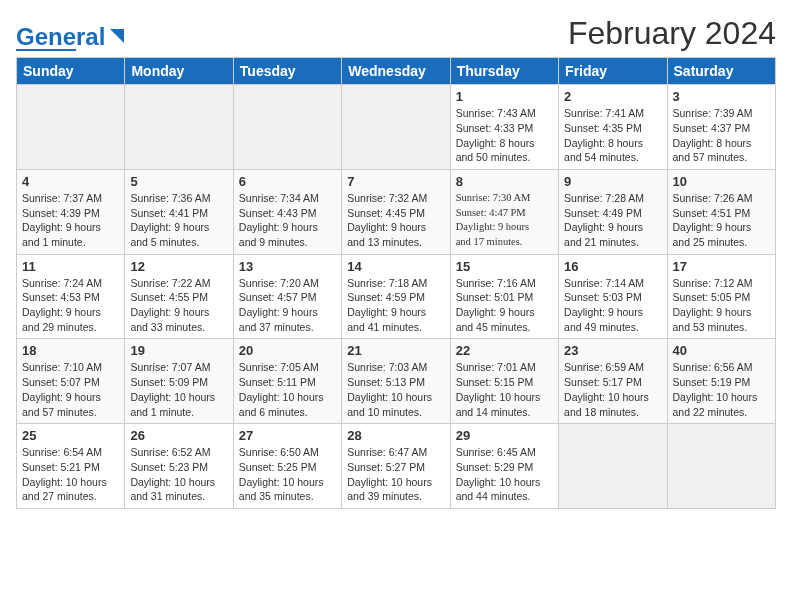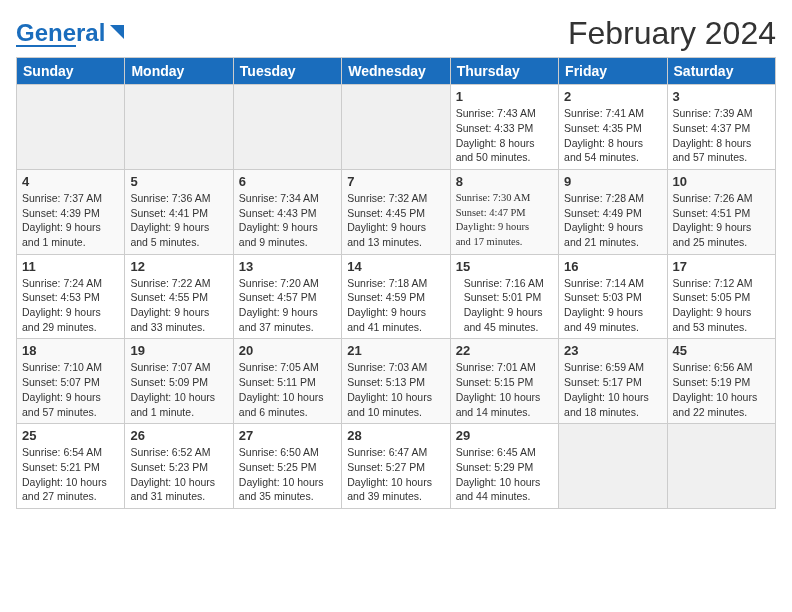--- a/index.html
+++ b/index.html
@@ -10,21 +10,21 @@
       min-height: 612px;
       overflow: hidden;
     }
     .page {
       width: 792px;
       padding: 16px 16px 8px 16px;
     }
     .header {
       display: flex;
       justify-content: space-between;
-      align-items: center;
+      align-items: flex-end;
       margin-bottom: 6px;
     }
     .title-block {
       text-align: right;
     }
     .title-block h1 {
       font-size: 32px;
       font-weight: normal;
       color: #333;
       line-height: 1.1;
@@ -238,21 +238,21 @@
           </td>
           <td>
             <span class="day-num">14</span>
             <div class="day-info" style="white-space: pre-line;">Sunrise: 7:18 AM
 Sunset: 4:59 PM
 Daylight: 9 hours
 and 41 minutes.</div>
           </td>
           <td>
             <span class="day-num">15</span>
-            <div class="day-info" style="white-space: pre-line; margin-left: 8px;">Sunrise: 7:16 AM
+            <div class="day-info" style="white-space: pre-line;">Sunrise: 7:16 AM
 Sunset: 5:01 PM
 Daylight: 9 hours
 and 45 minutes.</div>
           </td>
           <td>
             <span class="day-num">16</span>
             <div class="day-info" style="white-space: pre-line;">Sunrise: 7:14 AM
 Sunset: 5:03 PM
 Daylight: 9 hours
 and 49 minutes.</div>
@@ -302,21 +302,21 @@
 and 14 minutes.</div>
           </td>
           <td>
             <span class="day-num">23</span>
             <div class="day-info" style="white-space: pre-line;">Sunrise: 6:59 AM
 Sunset: 5:17 PM
 Daylight: 10 hours
 and 18 minutes.</div>
           </td>
           <td>
-            <span class="day-num">45</span>
+            <span class="day-num">40</span>
             <div class="day-info" style="white-space: pre-line;">Sunrise: 6:56 AM
 Sunset: 5:19 PM
 Daylight: 10 hours
 and 22 minutes.</div>
           </td>
         </tr>
         <tr>
           <td>
             <span class="day-num">25</span>
             <div class="day-info" style="white-space: pre-line;">Sunrise: 6:54 AM

